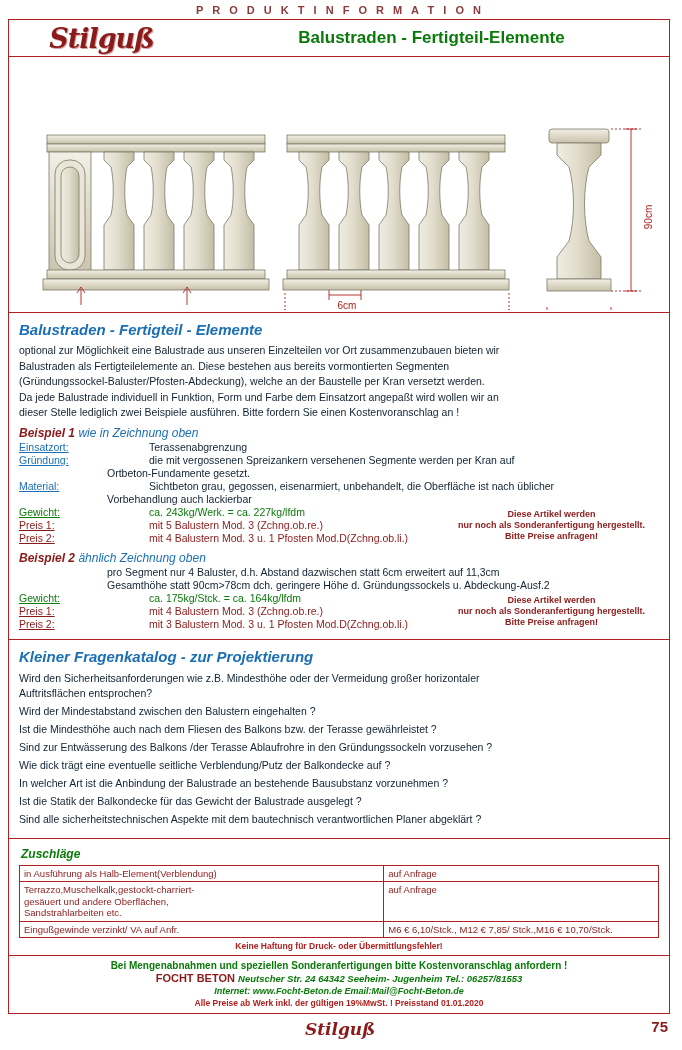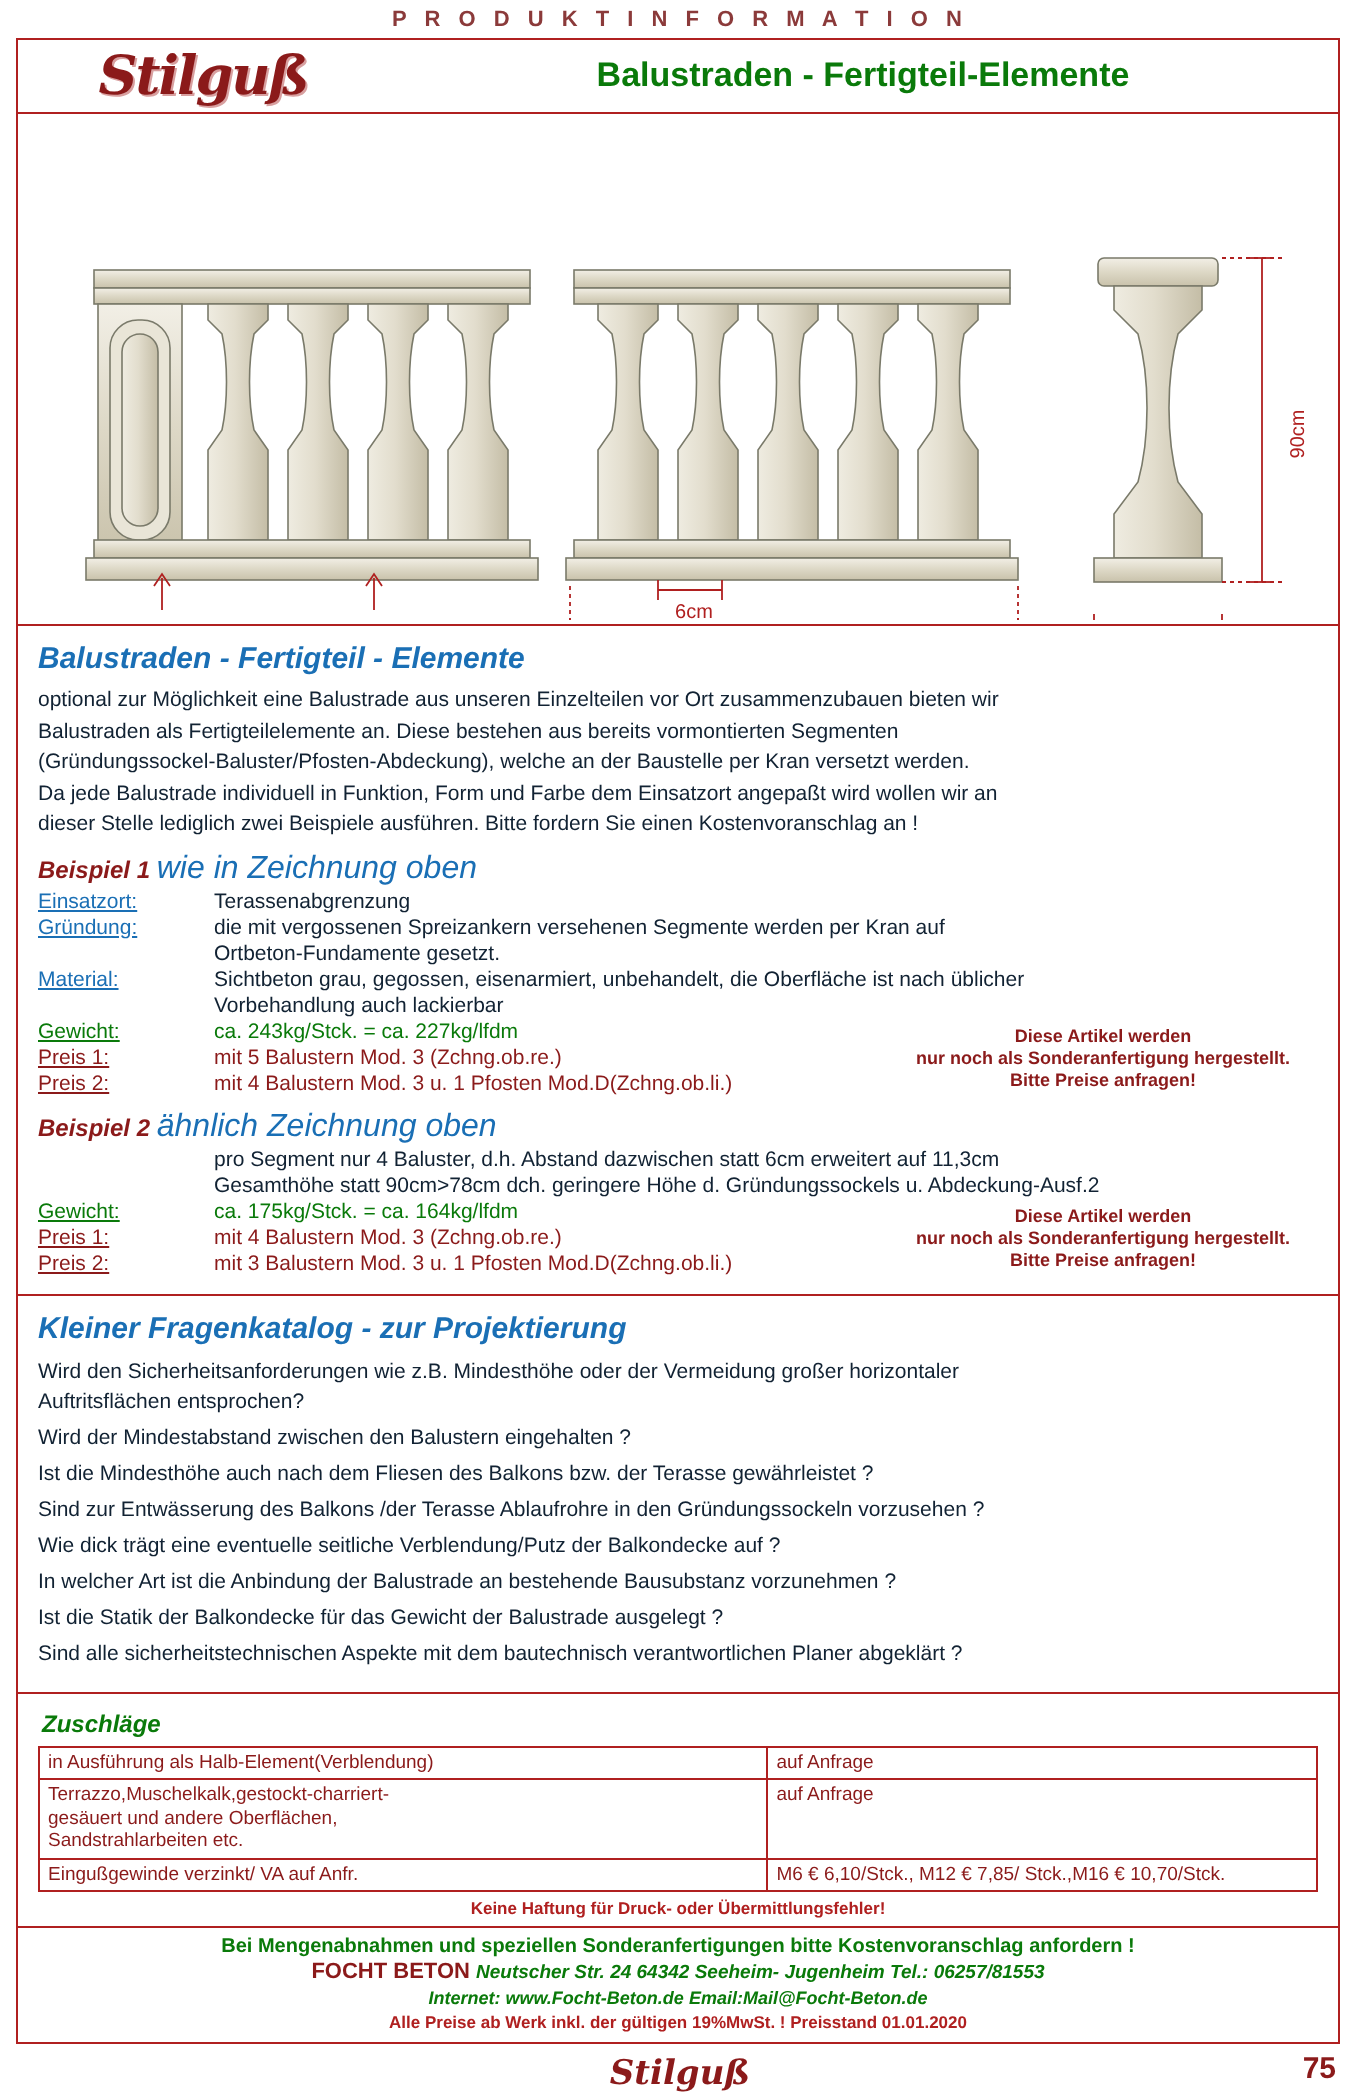--- a/index.html
+++ b/index.html
@@ -82,37 +82,37 @@
   .beispiel{
     font-size:12px;
     font-weight:bold;
     font-style:italic;
     color:#8B1A1A;
     margin:6px 0 1px 0;
   }
   .beispiel .sub{
     color:#1a6fb5;
     font-weight:normal;
-    font-size:16px;
+    font-size:12px;
   }
   .row{
     display:flex;
     font-size:10.5px;
     line-height:13px;
     margin:0;
   }
   .row .lbl{
     width:88px;
     flex:0 0 88px;
     color:#1a6fb5;
     text-decoration:underline;
   }
   .row .lbl.green{color:#0a7a0a;}
   .row .lbl.red{color:#8B1A1A;}
-  .row .val{flex:1;color:#123;}
+  .row .val{flex:1;color:#123;margin-left:42px;}
   .row .val.green{color:#0a7a0a;}
   .row .val.red{color:#8B1A1A;}
   .indent{padding-left:88px;font-size:10.5px;line-height:13px;color:#123;}
   .note{
     color:#8B1A1A;
     font-size:9px;
     font-weight:bold;
     text-align:center;
     line-height:11px;
   }
@@ -317,21 +317,21 @@
       <div class="row">
         <div class="lbl">Material:</div>
         <div class="val">Sichtbeton grau, gegossen, eisenarmiert, unbehandelt, die Oberfläche ist nach üblicher</div>
       </div>
       <div class="indent">Vorbehandlung auch lackierbar</div>
 
       <div class="flexnote">
         <div class="left">
           <div class="row">
             <div class="lbl green">Gewicht:</div>
-            <div class="val green">ca. 243kg/Stck. = ca. 227kg/lfdm</div>
+            <div class="val green">ca. 243kg/Werk. = ca. 227kg/lfdm</div>
           </div>
           <div class="row">
             <div class="lbl red">Preis 1:</div>
             <div class="val red">mit 5 Balustern Mod. 3 (Zchng.ob.re.)</div>
           </div>
           <div class="row">
             <div class="lbl red">Preis 2:</div>
             <div class="val red">mit 4 Balustern Mod. 3  u. 1 Pfosten Mod.D(Zchng.ob.li.)</div>
           </div>
         </div>

